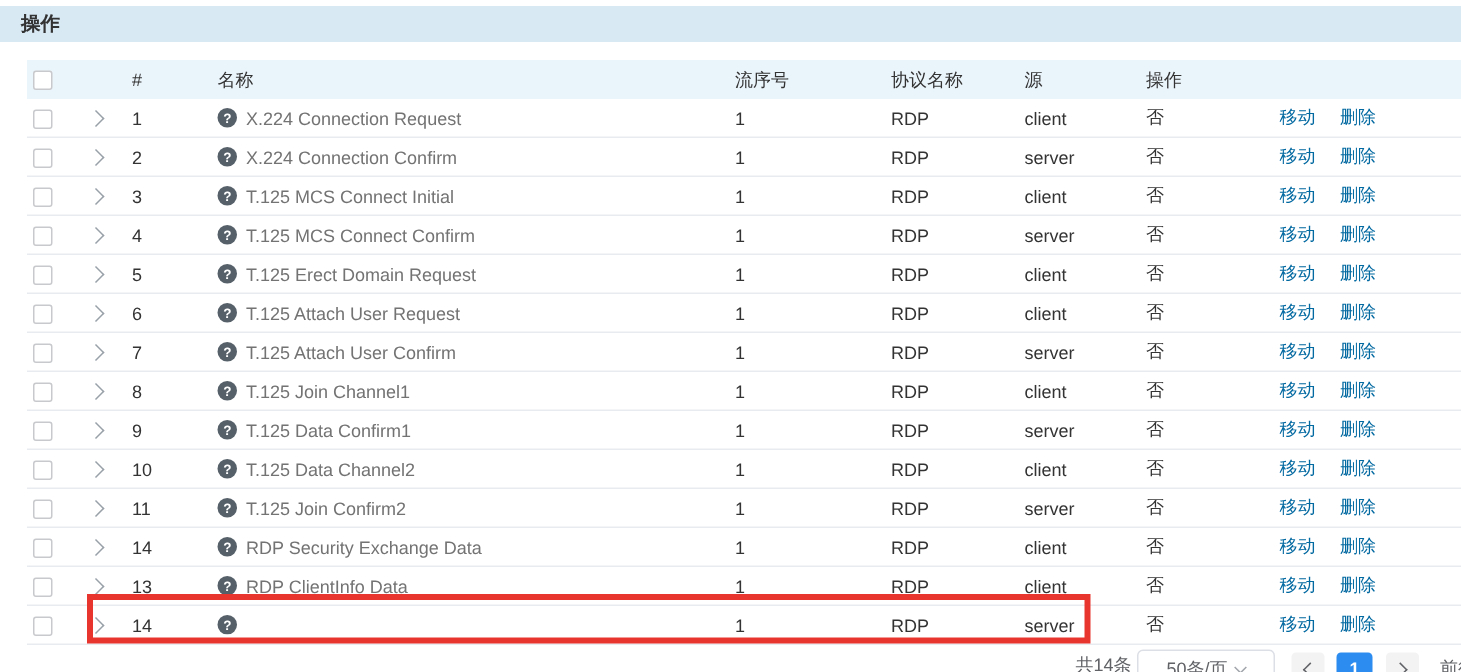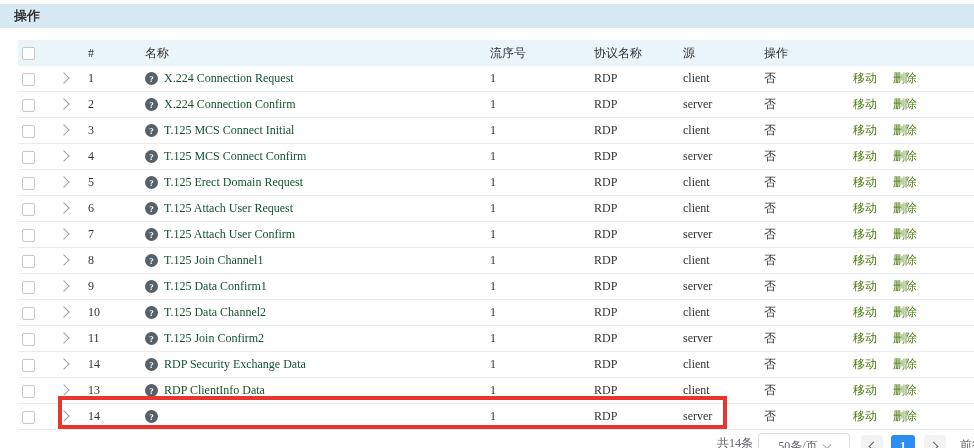--- a/index.html
+++ b/index.html
@@ -1,18 +1,18 @@
 <!DOCTYPE html>
 <html><head>
 <meta charset="utf-8">
 <style>
   html,body{margin:0;padding:0;}
   .stage{
     position:relative;width:974px;height:448px;overflow:hidden;background:#fff;
-    font-family:Liberation Serif, serif;font-size:12px;color:#333;
+    font-family:Liberation Sans, sans-serif;font-size:12px;color:#333;
   }
   
   .titlebar{
     position:absolute;left:0;top:4px;width:974px;height:24px;background:#d9e9f4;
     display:flex;align-items:center;
   }
   .titlebar .t{margin-left:14px;font-size:13px;font-weight:700;color:#333;}
   
   .tablewrap{position:absolute;left:18px;top:40px;width:956px;}
   .tr{display:flex;align-items:center;height:25px;border-bottom:1px solid #e8ecf0;background:#fff;}
@@ -34,22 +34,22 @@
   }
   .chev{
     display:inline-block;width:7px;height:7px;border-top:1px solid #98a0a8;
     border-right:1px solid #98a0a8;transform:rotate(45deg);margin-top:1px;
   }
   .qicon{
     display:inline-flex;flex:none;width:13px;height:13px;border-radius:50%;background:#566069;
     color:#fff;font-size:9px;font-weight:700;align-items:center;justify-content:center;
     margin-right:6px;
   }
-  .nm{color:#14532d;}
-  .lnk{color:#4d7c0f;text-decoration:none;cursor:pointer;margin-right:13px;}
+  .nm{color:#737373;}
+  .lnk{color:#0369a1;text-decoration:none;cursor:pointer;margin-right:13px;}
   
   .redrect{
     position:absolute;left:58px;top:396px;width:669px;height:33px;box-sizing:border-box;
     border:4px solid #e8352e;pointer-events:none;
   }
   
   .pagination{position:absolute;left:0;top:433px;width:974px;height:30px;color:#606266;}
   .pg-total{position:absolute;left:717px;top:2px;}
   .pg-size{
     position:absolute;left:758px;top:0;width:92px;height:26px;box-sizing:border-box;

